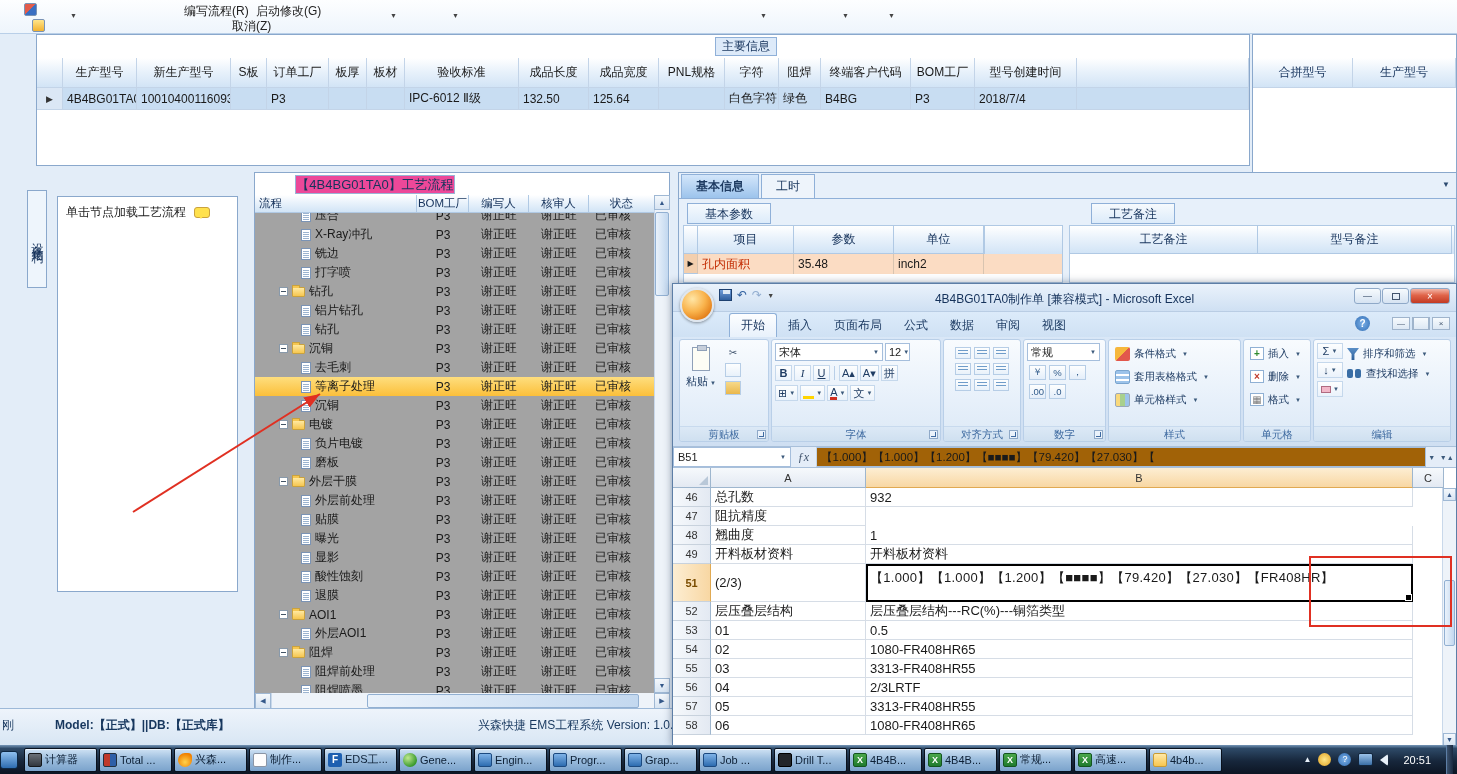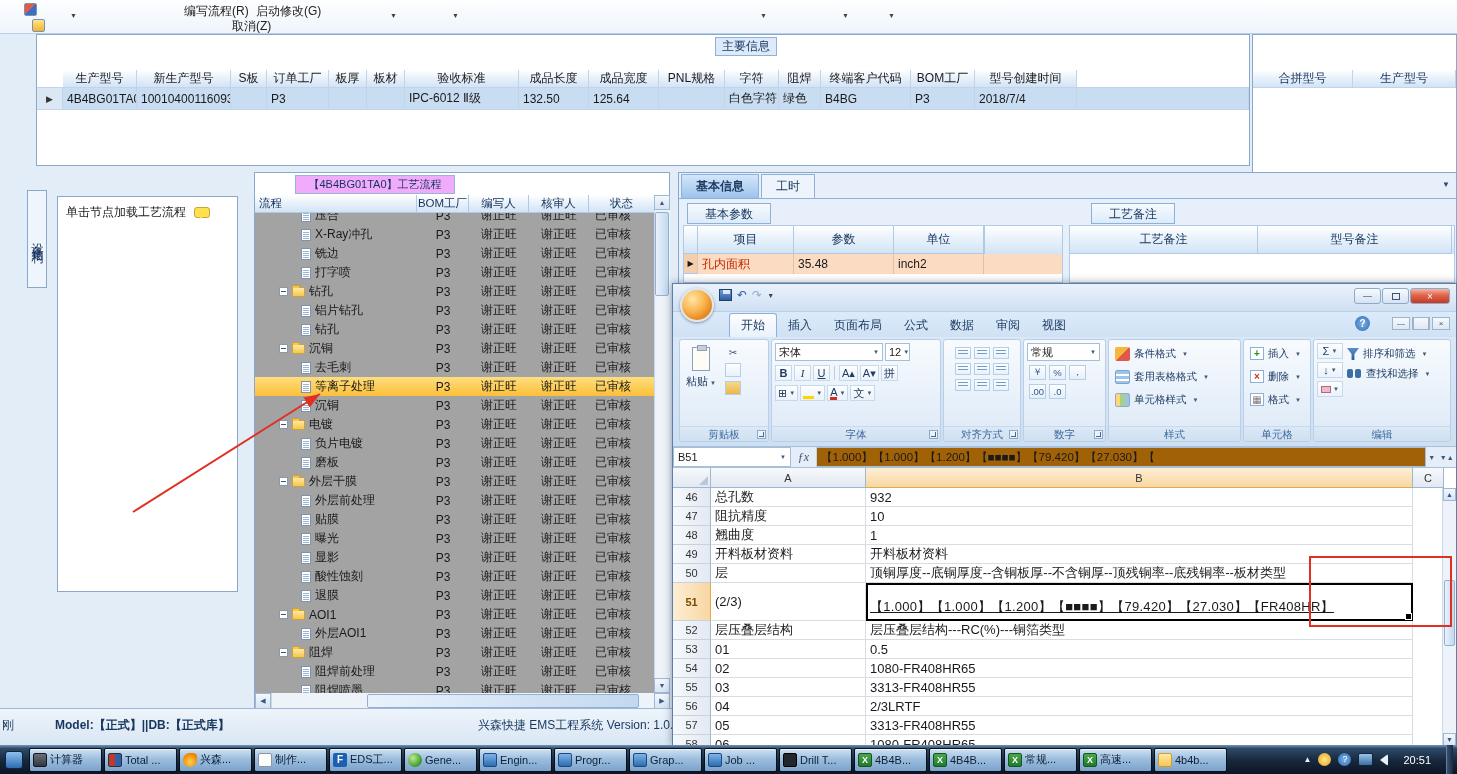--- a/index.html
+++ b/index.html
@@ -15,41 +15,41 @@
   .ti { width:13px; height:13px; display:inline-block; border:1px solid #7a93b5; border-radius:2px; }
   .ti1 { background:linear-gradient(135deg,#e25b4a 50%,#3a6fc2 50%); }
   .ti2 { background:linear-gradient(#ffe58a,#f3b22f); }
 
   
   .ghead { background:linear-gradient(#ffffff,#e9f2fb 45%,#d2e4f6); color:#16335c; }
 
   .box { border:1px solid #8aa8cc; background:#fff; }
   .mi-title { position:absolute; left:678px; top:2px; width:62px; height:19px; border:1px solid #8fb0d8; background:#ddeaf9; text-align:center; line-height:17px; font-size:12px; color:#16335c; z-index:2; }
   .mi-head,.mi-row { position:absolute; left:0; display:flex; width:100%; overflow:hidden; }
-  .mi-head { top:23px; height:30px;align-items:flex-end; }
+  .mi-head { top:23px; height:30px; }
   .mi-row  { top:53px; height:22px; background:#c8ddf2; }
   .mi-cell { border-right:1px solid #c3d4e8; border-bottom:1px solid #c3d4e8; display:flex; align-items:center; padding:0 4px; white-space:nowrap; overflow:hidden; flex:none; }
   .mi-head .mi-cell { justify-content:center; padding:0 2px; }
   .mi-head .mi-cell { background:linear-gradient(#ffffff,#e9f2fb 45%,#d2e4f6); }
   .mkr { width:26px; justify-content:center; font-size:9px; color:#333; background:#e8eef7; }
   .mi-row .mkr { background:#dbe7f5; }
   .mi .i0{width:74px}.mi .i1{width:94px}.mi .i2{width:36px}.mi .i3{width:62px}.mi .i4{width:38px}.mi .i5{width:38px}
   .mi .i6{width:114px}.mi .i7{width:70px}.mi .i8{width:70px}.mi .i9{width:66px}.mi .i10{width:54px}.mi .i11{width:42px}
   .mi .i12{width:90px}.mi .i13{width:64px}.mi .i14{width:102px}.mi .i15{flex:1 1 auto}
   .rg .i0{width:100px}.rg .i1{flex:1 1 auto}
   .rg .mi-head{ top:23px; }
 
   
   .vtab { writing-mode:vertical-rl; text-orientation:upright; background:#eef5fc; border:1px solid #8aa8cc; color:#16335c; display:flex; align-items:center; justify-content:center; letter-spacing:3px; font-size:12px; }
   .hintrow { display:flex; align-items:center; gap:8px; padding:7px 8px; }
   .bubble { width:16px; height:11px; background:#ffe14d; border:1px solid #caa23e; border-radius:3px; position:relative; flex:none; }
   .bubble::after { content:""; position:absolute; left:3px; bottom:-5px; border:3px solid transparent; border-top:4px solid #ffe14d; }
 
   
-  .tree-title { position:absolute; left:40px; top:2px; width:160px; height:19px; border:1px solid #9ab4d6; background:#f0abfc; text-align:center; line-height:17px; font-size:11px; color:#16335c; white-space:nowrap; overflow:hidden; }
+  .tree-title { position:absolute; left:40px; top:2px; width:160px; height:19px; border:1px solid #9ab4d6; background:#ec4899; text-align:center; line-height:17px; font-size:13px; color:#16335c; white-space:nowrap; overflow:hidden; }
   .tree-head { position:absolute; left:0; top:22px; height:18px; width:400px; display:flex; }
   .tree-head .th { border-right:1px solid #b0c9e4; border-bottom:1px solid #b0c9e4; display:flex; align-items:center; justify-content:center; font-size:11.5px; overflow:hidden; white-space:nowrap; flex:none; }
   .tree-head .i0{width:162px; justify-content:flex-start; padding-left:4px}
   .tree-head .i1{width:52px}.tree-head .i2{width:60px}.tree-head .i3{width:60px}.tree-head .i4{width:66px}
   .tree-body { position:absolute; left:0; top:40px; width:400px; height:480px; overflow:hidden; background:#a3a3a3; }
   .trow { display:flex; height:19px; align-items:center; }
   .trow.partial { margin-top:-7px; }
   .trow.hl { background:linear-gradient(#fede7e,#fbbf3a); }
   .tc { overflow:hidden; white-space:nowrap; flex:none; display:flex; align-items:center; height:100%; }
   .c-label { width:162px; }
@@ -164,30 +164,30 @@
   .chdr { background:linear-gradient(#f6f9fc,#e3e9f2); border-right:1px solid #9eb6ce; border-bottom:1px solid #9eb6ce; display:flex; align-items:center; justify-content:center; font-size:11px; color:#333; flex:none; }
   .ca-h { width:155px; } .cb-h { width:547px; background:linear-gradient(#fdeed3,#f8d7a3); border-bottom:1px solid #e0a952; } .cc-h { width:31px; }
   .rows { height:258px; overflow:hidden; }
   .xr { display:flex; height:19px; }
   .xr.selected { height:38px; }
   .rn { width:38px; flex:none; background:linear-gradient(90deg,#f6f9fc,#e3e9f2); border-right:1px solid #9eb6ce; border-bottom:1px solid #c8d2dd; display:flex; align-items:center; justify-content:center; font-size:11px; color:#333; }
   .xr.selected .rn { background:linear-gradient(90deg,#fdeed3,#f8d7a3); color:#7a4c00; font-weight:bold; border-right:1px solid #e0a952; }
   .ca,.cb { border-right:1px solid #d6dde6; border-bottom:1px solid #d6dde6; padding:0 4px; font-size:13px; display:flex; align-items:center; white-space:nowrap; overflow:hidden; flex:none; }
   .ca { width:155px; }
   .cb { width:547px; position:relative; }
-  .xr.selected .cb { white-space:normal; line-height:17px; align-items:flex-start; padding-top:15px; letter-spacing:.3px; outline:2px solid #000; outline-offset:-2px;text-decoration:underline; }
+  .xr.selected .cb { white-space:normal; line-height:17px; align-items:flex-start; padding-top:5px; letter-spacing:.3px; outline:2px solid #000; outline-offset:-2px; }
   .xr.selected .cb::after { content:""; position:absolute; right:0; bottom:0; width:5px; height:5px; background:#000; border:1px solid #fff; }
   .xl-vsb { position:absolute; right:0; top:20px; width:14px; height:258px; background:#eef3f9; border-left:1px solid #c9d8ea; }
 
   
   .statusbar { background:linear-gradient(#eef4fb,#d8e6f4); border-top:1px solid #9db9d8; z-index:5; }
   .sb-text { position:absolute; top:8px; color:#17375e; white-space:nowrap; }
 
   
-  .taskbar { display:flex; align-items:center; background:linear-gradient(180deg,#7596b8 0%, #2e4a68 12%, #17273c 55%, #0c1523 100%); z-index:40; padding-left:5px; }
+  .taskbar { display:flex; align-items:center; background:linear-gradient(180deg,#7596b8 0%, #2e4a68 12%, #17273c 55%, #0c1523 100%); z-index:40; }
   .launch-ico { width:18px; height:18px; border-radius:3px; background:linear-gradient(#8fc0ef,#2d6cb0); border:1px solid #0d2844; margin-right:5px; flex:none; }
   .tbb { width:73px; height:24px; margin:0 1px; border:1px solid #09111d; border-radius:2px; background:linear-gradient(#cfe2f4,#9dbede 45%,#7ba3cc); box-shadow:inset 0 1px 0 rgba(255,255,255,.55); display:flex; align-items:center; padding:0 3px; gap:3px; flex:none; overflow:hidden; }
   .tbb .lbl { font-size:11px; color:#0d2036; overflow:hidden; white-space:nowrap; }
   .tb-ico { width:14px; height:14px; flex:none; border-radius:2px; }
   .ico-calc { background:linear-gradient(#6a7078,#32373e); border:1px solid #14171b; }
   .ico-tc { background:linear-gradient(90deg,#c0392b 50%,#2e5fa8 50%); border:1px solid #22303f; }
   .ico-flame { background:radial-gradient(circle at 50% 65%,#ffd34d,#f08000 75%); border-radius:50% 4px 50% 50%; }
   .ico-doc { background:#fdfdfd; border:1px solid #8a95a5; }
   .ico-eds { background:#1d5fb0; color:#fff; font-size:10px; font-weight:bold; text-align:center; line-height:13px; }
   .ico-eds::after { content:"F"; }
@@ -638,20 +638,21 @@
 
   <div class="xl abs" style="left:672px;top:283px;width:785px;height:462px">
     <div class="xl-title">
       <div class="orb abs" style="left:7px;top:4px"></div>
       <div class="qat">
         <span class="disk-ico"></span>
         <span class="undo-ico">↶</span>
         <span class="undo-ico" style="opacity:.45">↷</span>
         <span class="tarrow">▼</span>
       </div>
+      <div class="xl-title-text">4B4BG01TA0制作单 [兼容模式] - Microsoft Excel</div>
       <div class="xl-btns">
         <span class="xbtn">—</span>
         <span class="xbtn">
             <span class="boxglyph"></span>
           </span>
         <span class="xbtn close">×</span>
       </div>
     </div>
     <div class="xl-tabs">
       <div class="xtab i0">开始</div>
@@ -860,36 +861,30 @@
       </div>
       <div class="rows">
         <div class="xr i0">
             <div class="rn">46</div>
             <div class="ca">总孔数</div>
             <div class="cb">932</div>
           </div>
           <div class="xr i1">
             <div class="rn">47</div>
             <div class="ca">阻抗精度</div>
-            <div class="cb">10</div>
           </div>
           <div class="xr i2">
             <div class="rn">48</div>
             <div class="ca">翘曲度</div>
             <div class="cb">1</div>
           </div>
           <div class="xr i3">
             <div class="rn">49</div>
             <div class="ca">开料板材资料</div>
             <div class="cb">开料板材资料</div>
-          </div>
-          <div class="xr i4">
-            <div class="rn">50</div>
-            <div class="ca">层</div>
-            <div class="cb">顶铜厚度--底铜厚度--含铜板厚--不含铜厚--顶残铜率--底残铜率--板材类型</div>
           </div>
           <div class="xr i5 selected">
             <div class="rn">51</div>
             <div class="ca">(2/3)</div>
             <div class="cb">【1.000】【1.000】【1.200】【■■■■】【79.420】【27.030】【FR408HR】</div>
           </div>
           <div class="xr i6">
             <div class="rn">52</div>
             <div class="ca">层压叠层结构</div>
             <div class="cb">层压叠层结构---RC(%)---铜箔类型</div>

